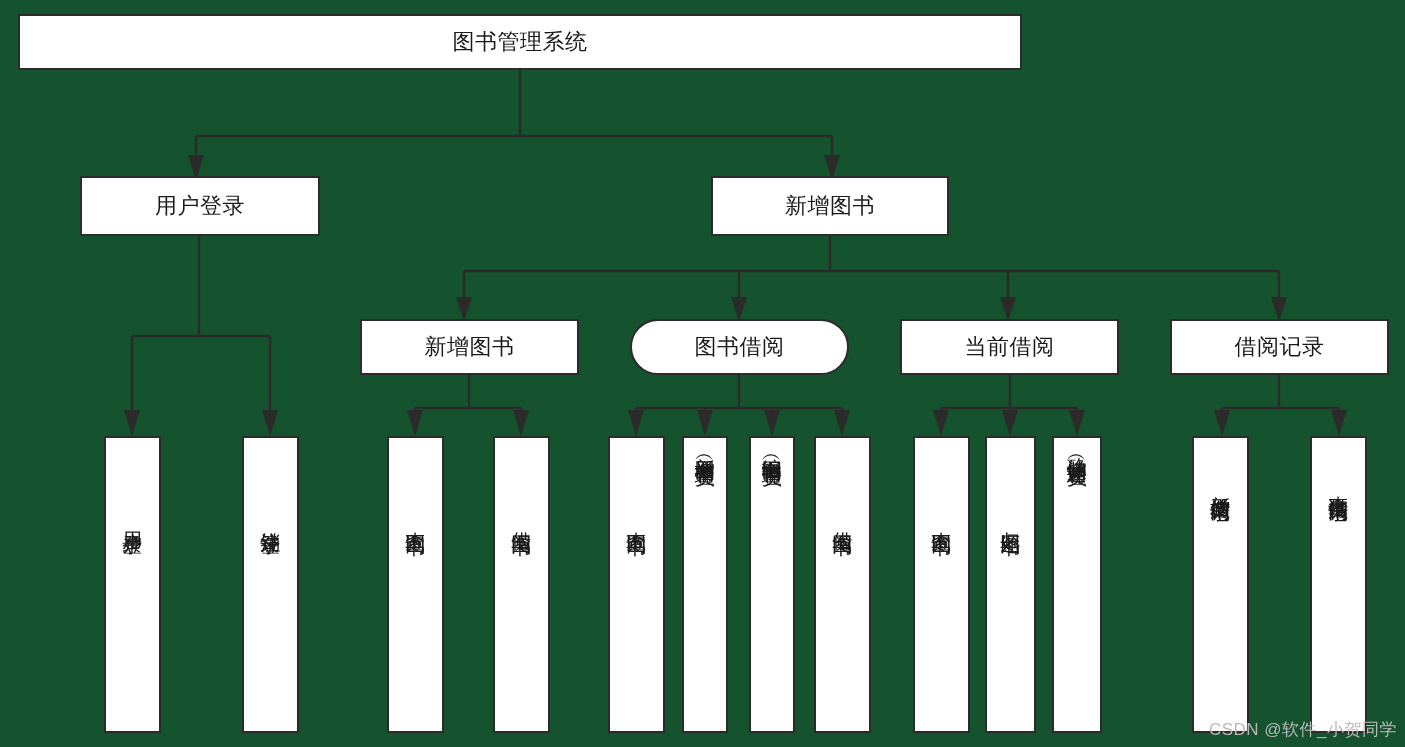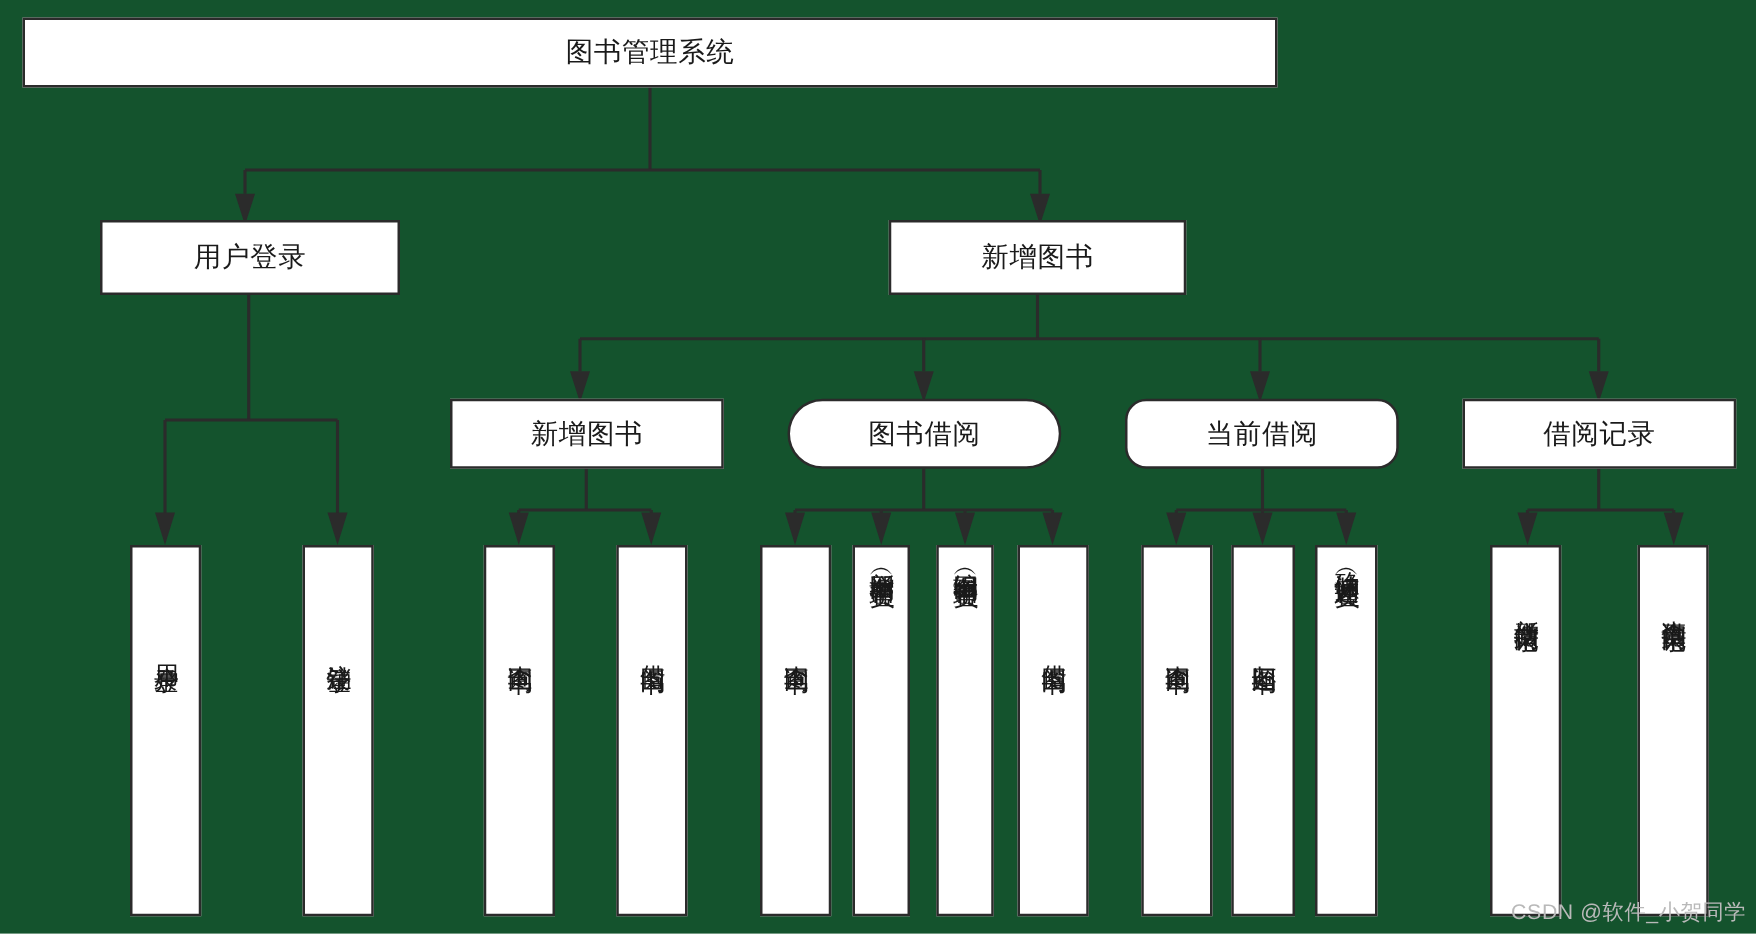--- a/index.html
+++ b/index.html
@@ -171,21 +171,21 @@
   </div>
 
   <div class="node level2" style="left:360px; top:319px; width:219px; height:56px;">
     <span class="label">新增图书</span>
   </div>
 
   <div class="node level2" style="left:630px; top:319px; width:219px; height:56px;border-radius:28px;">
     <span class="label">图书借阅</span>
   </div>
 
-  <div class="node level2" style="left:900px; top:319px; width:219px; height:56px;border-radius:17px;">
+  <div class="node level2" style="left:900px; top:319px; width:219px; height:56px;">
     <span class="label">当前借阅</span>
   </div>
 
   <div class="node level2" style="left:1170px; top:319px; width:219px; height:56px;text-align:right;">
     <span class="label">借阅记录</span>
   </div>
 
   <div class="node vert mid-pad" style="left:104px; top:436px; width:57px; height:297px;">
     <span class="label">用户登录</span>
   </div>

